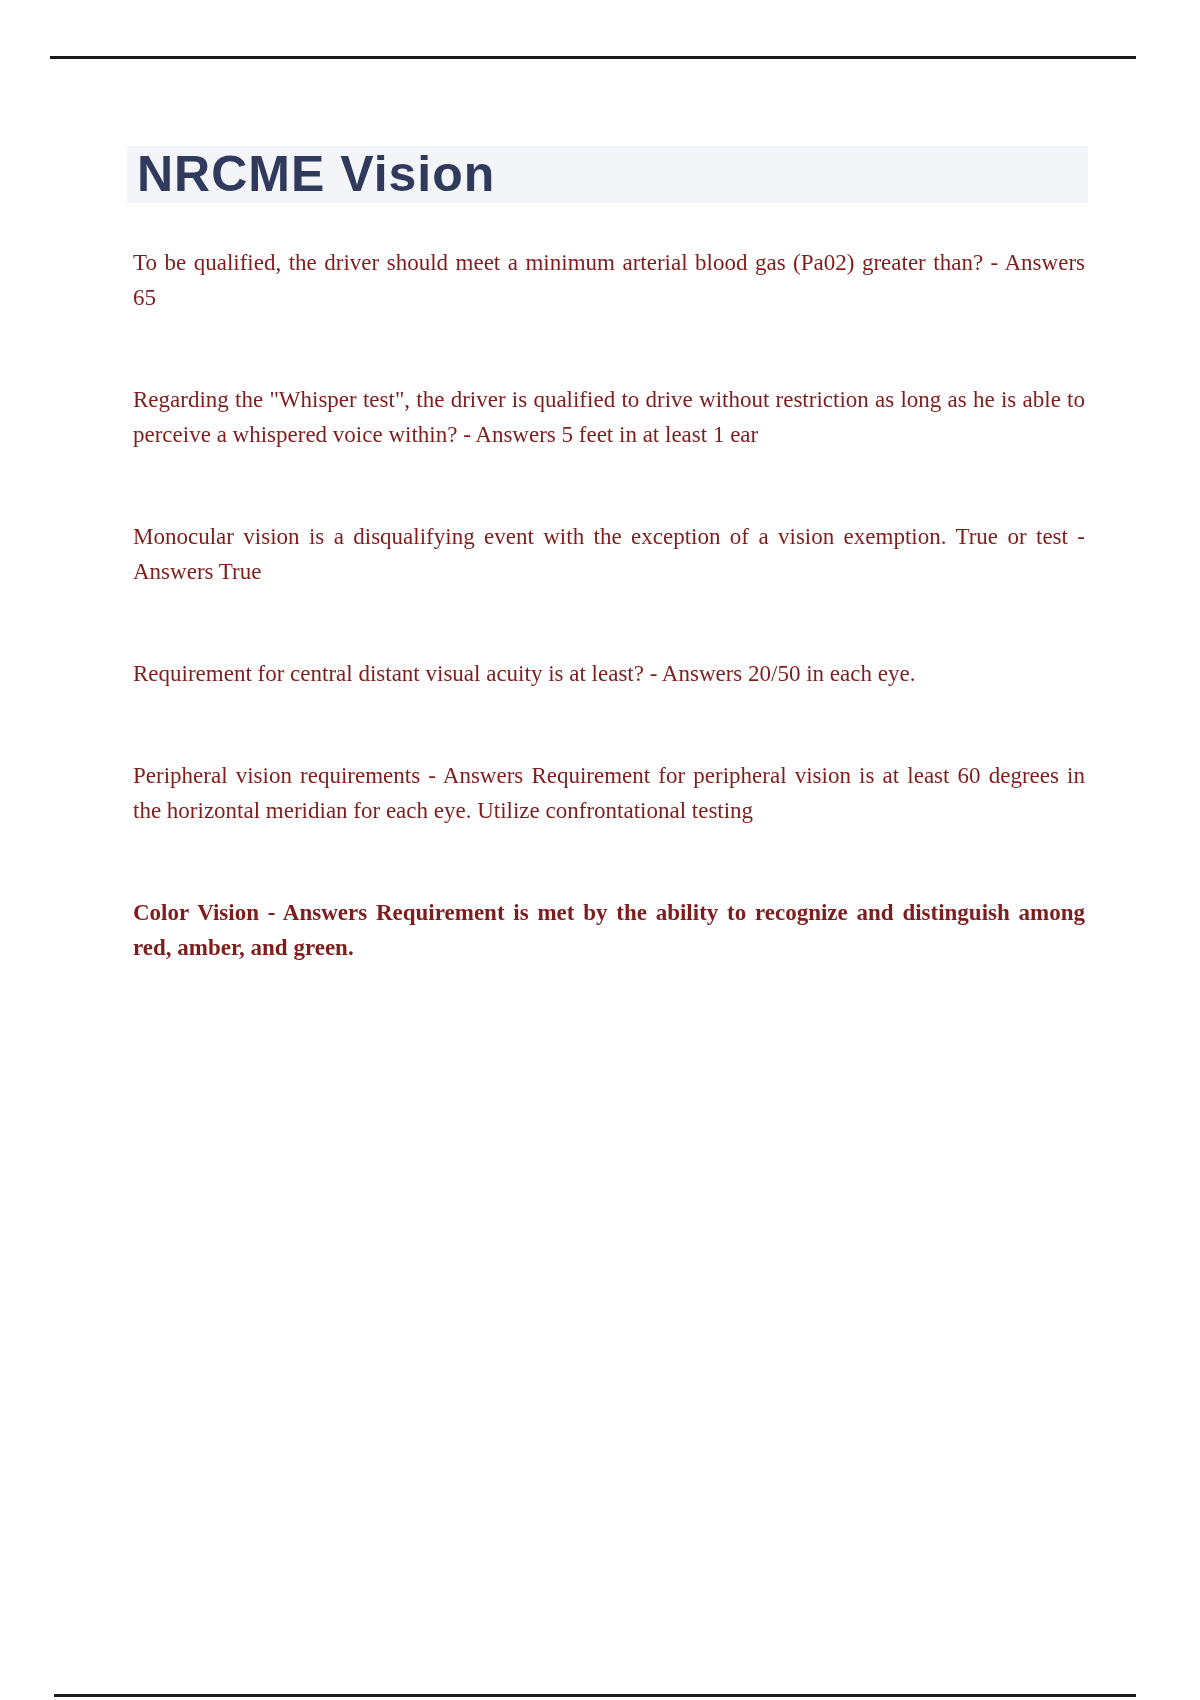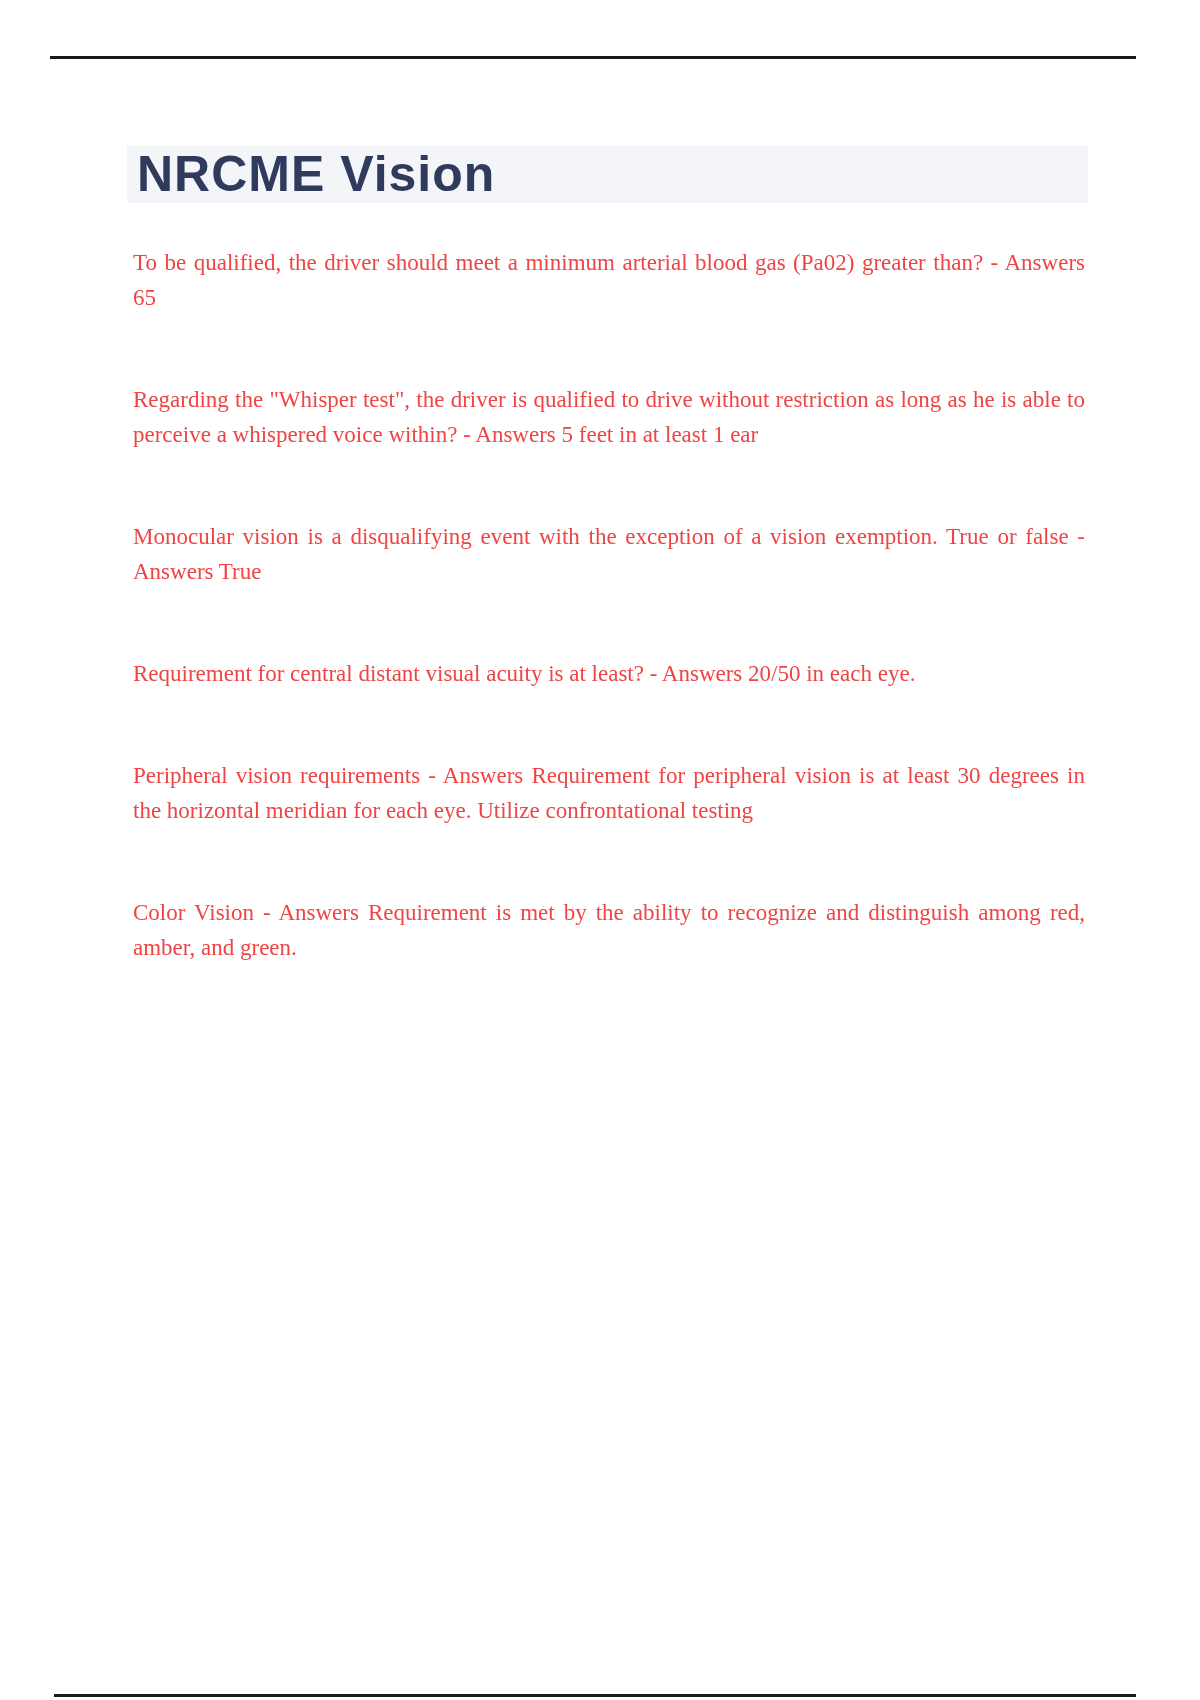--- a/index.html
+++ b/index.html
@@ -40,37 +40,37 @@
   .paragraphs {
     margin-top: 42px;
     padding-left: 6px;
     width: 952px;
   }
   .paragraphs p {
     margin: 0 0 67px 0;
     font-size: 23px;
     line-height: 35px;
     text-align: justify;
-    color: #ef4444;
+    color: #7f1d1d;
   }
-  .paragraphs p:last-child { margin-bottom: 16px; }
+  .paragraphs p:last-child { margin-bottom: 16px; font-weight: bold; }
 </style>
 </head>
 <body>
 
 <div class="page">
   <div class="rule rule-top"></div>
 
   <div class="content">
     <h1 class="title-band">NRCME Vision</h1>
 
     <div class="paragraphs">
       <p>To be qualified, the driver should meet a minimum arterial blood gas (Pa02) greater than? - Answers 65</p>
       <p>Regarding the "Whisper test", the driver is qualified to drive without restriction as long as he is able to perceive a whispered voice within? - Answers 5 feet in at least 1 ear</p>
-      <p>Monocular vision is a disqualifying event with the exception of a vision exemption. True or false - Answers True</p>
+      <p>Monocular vision is a disqualifying event with the exception of a vision exemption. True or test - Answers True</p>
       <p>Requirement for central distant visual acuity is at least? - Answers 20/50 in each eye.</p>
-      <p>Peripheral vision requirements - Answers Requirement for peripheral vision is at least 30 degrees in the horizontal meridian for each eye. Utilize confrontational testing</p>
+      <p>Peripheral vision requirements - Answers Requirement for peripheral vision is at least 60 degrees in the horizontal meridian for each eye. Utilize confrontational testing</p>
       <p>Color Vision - Answers Requirement is met by the ability to recognize and distinguish among red, amber, and green.</p>
     </div>
   </div>
 
   <div class="rule rule-bottom"></div>
 </div>
 
 </body></html>

